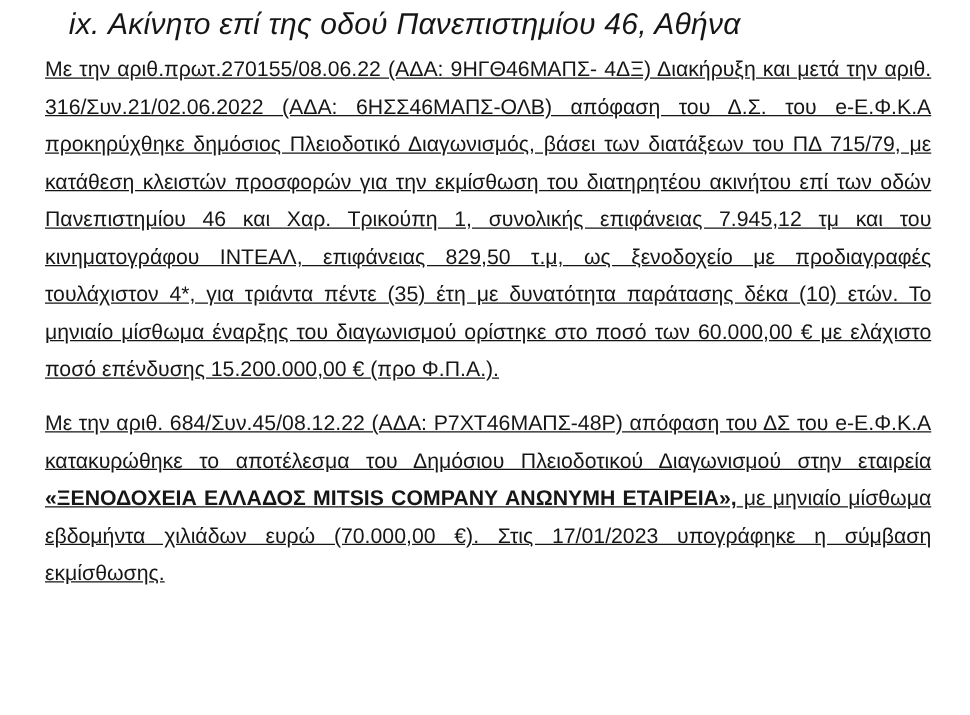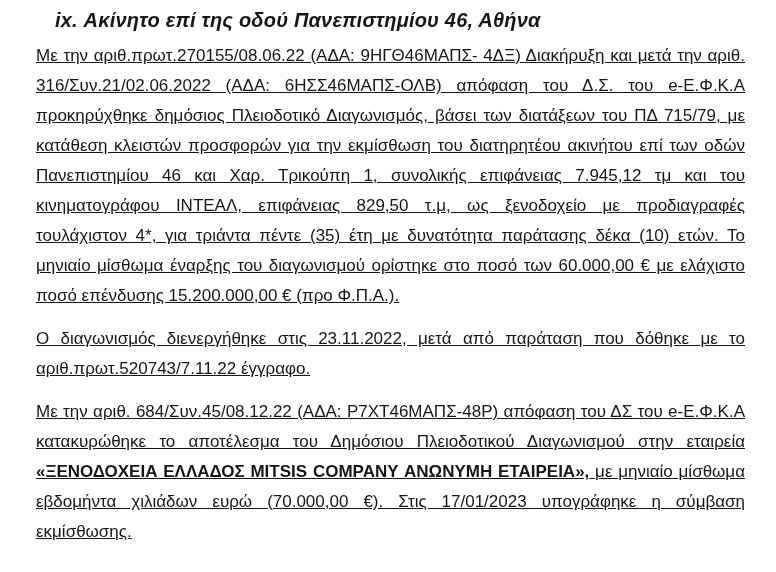--- a/index.html
+++ b/index.html
@@ -17,22 +17,22 @@
     width: 776px;
     height: 572px;
     padding: 5px 31px 0 36px;
     font-family: "Liberation Sans", "DejaVu Sans", sans-serif;
     font-size: 17px;
     line-height: 30px;
     color: #161616;
     background: #ffffff;
   }
   .heading {
-    font-size: 20px;
-    font-weight: bold;
+    font-size: 24px;
+    font-weight: normal;
     font-style: italic;
     margin: 0 0 6px 19px;
     line-height: 30px;
     letter-spacing: 0.2px;
   }
   .para {
     margin: 0 0 13px 0;
     text-align: justify;
     text-justify: inter-word;
     text-decoration: underline;
@@ -44,16 +44,15 @@
     font-weight: bold;
   }
 </style>
 </head>
 <body>
 
 <div class="page">
   <div class="heading">ix. Ακίνητο επί της οδού Πανεπιστημίου 46, Αθήνα</div>
   <div>
       <p class="para"><span class="">Με την αριθ.πρωτ.270155/08.06.22 (ΑΔΑ: 9ΗΓΘ46ΜΑΠΣ- 4ΔΞ) Διακήρυξη και μετά την αριθ. 316/Συν.21/02.06.2022 (ΑΔΑ: 6ΗΣΣ46ΜΑΠΣ-ΟΛΒ) απόφαση του Δ.Σ. του e-Ε.Φ.Κ.Α προκηρύχθηκε δημόσιος Πλειοδοτικό Διαγωνισμός, βάσει των διατάξεων του ΠΔ 715/79, με κατάθεση κλειστών προσφορών για την εκμίσθωση του διατηρητέου ακινήτου επί των οδών Πανεπιστημίου 46 και Χαρ. Τρικούπη 1, συνολικής επιφάνειας 7.945,12 τμ και του κινηματογράφου ΙΝΤΕΑΛ, επιφάνειας 829,50 τ.μ, ως ξενοδοχείο με προδιαγραφές τουλάχιστον 4*, για τριάντα πέντε (35) έτη με δυνατότητα παράτασης δέκα (10) ετών. Το μηνιαίο μίσθωμα έναρξης του διαγωνισμού ορίστηκε στο ποσό των 60.000,00 € με ελάχιστο ποσό επένδυσης 15.200.000,00 € (προ Φ.Π.Α.).</span></p>
-      <p class="para"><span class="">Ο διαγωνισμός διενεργήθηκε στις 23.11.2022, μετά από παράταση που δόθηκε με το αριθ.πρωτ.520743/7.11.22 έγγραφο.</span></p>
       <p class="para"><span class="">Με την αριθ. 684/Συν.45/08.12.22 (ΑΔΑ: Ρ7ΧΤ46ΜΑΠΣ-48Ρ) απόφαση του ΔΣ του e-Ε.Φ.Κ.Α κατακυρώθηκε το αποτέλεσμα του Δημόσιου Πλειοδοτικού Διαγωνισμού στην εταιρεία </span><span class="bold">«ΞΕΝΟΔΟΧΕΙΑ ΕΛΛΑΔΟΣ MITSIS COMPANY ΑΝΩΝΥΜΗ ΕΤΑΙΡΕΙΑ»,</span><span class=""> με μηνιαίο μίσθωμα εβδομήντα χιλιάδων ευρώ (70.000,00 €). Στις 17/01/2023 υπογράφηκε η σύμβαση εκμίσθωσης.</span></p>
     </div>
 </div>
 
 </body></html>

